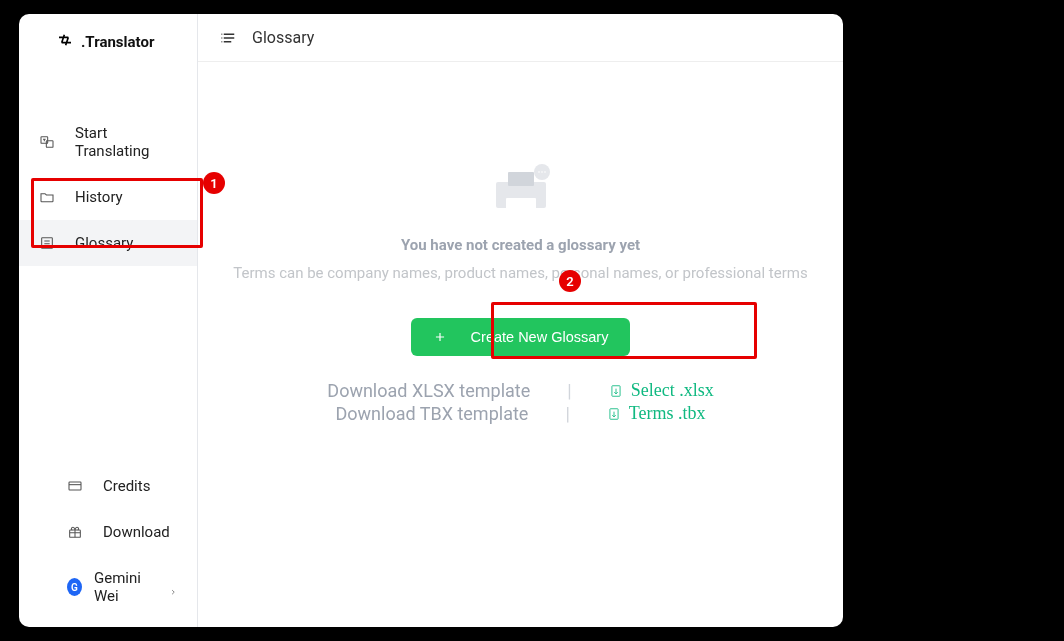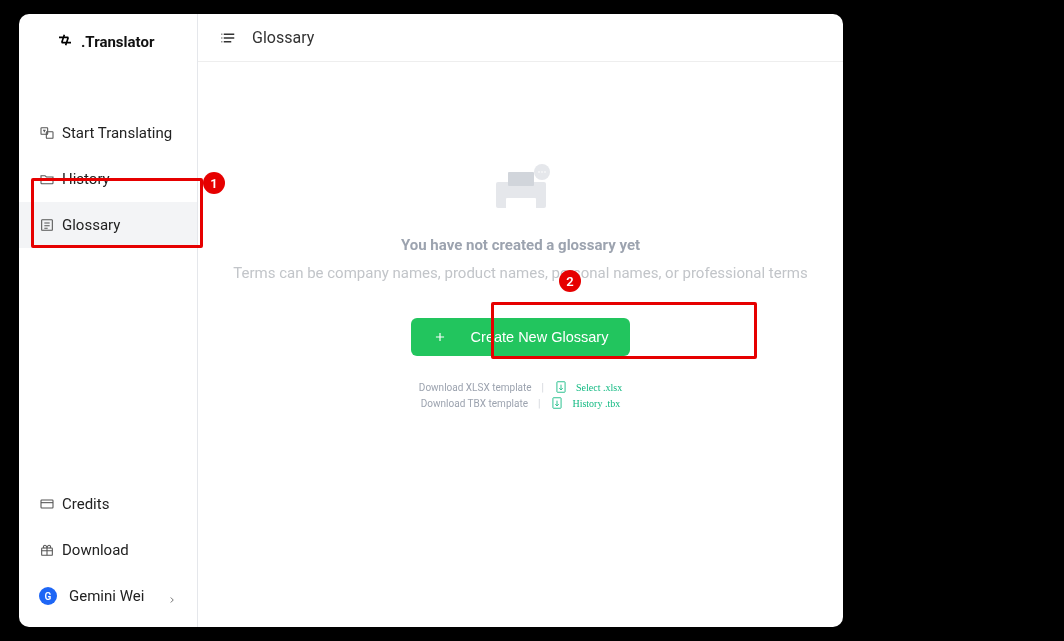--- a/index.html
+++ b/index.html
@@ -38,40 +38,41 @@
     color: #111;
   }
   .brand svg { width: 16px; height: 16px; }
   .nav {
     flex: 1;
     padding-top: 40px;
   }
   .nav-item {
     display: flex;
     align-items: center;
-    gap: 7px;
+    gap: 20px;
     padding: 14px 20px;
     font-size: 15px;
     color: #222;
     cursor: pointer;
   }
   .nav-item.active {
     background: #f3f4f6;
   }
   .nav-item .icon {
     width: 16px;
     height: 16px;
     display: inline-flex;
     align-items: center;
     justify-content: center;
     flex-shrink: 0;
   }
   .nav-item .icon svg { width: 16px; height: 16px; stroke: #555; }
   .bottom-nav {
     padding-bottom: 8px;
+    padding-left: 28px;
   }
   .user-row {
     display: flex;
     align-items: center;
     gap: 12px;
     padding: 14px 20px;
     font-size: 15px;
     color: #222;
     cursor: pointer;
   }
@@ -138,23 +139,23 @@
     border: none;
     border-radius: 6px;
     padding: 11px 22px;
     font-size: 14.5px;
     cursor: pointer;
   }
   .create-btn svg { width: 14px; height: 14px; stroke: #fff; }
   .download-row {
     display: flex;
     align-items: center;
-    gap: 10px;
+    gap: 37px;
     margin-top: 24px;
-    font-size: 10px;
+    font-size: 18px;
   }
   .download-label { color: #9ca3af; }
   .divider-v { color: #d1d5db; }
   .select-link {
     color: #10b981;
     display: inline-flex;
     align-items: center;
     gap: 8px;
     cursor: pointer;
     font-weight: 500;
@@ -303,21 +304,21 @@
         </a>
       </div>
       <div class="download-row" style="margin-top:2px">
         <span class="download-label">Download TBX template</span>
         <span class="divider-v">|</span>
         <a class="select-link">
           <svg viewBox="0 0 24 24">
               <rect x="5" y="3" width="14" height="18" rx="1"></rect>
               <path d="M9 14l3 3 3-3M12 8v9"></path>
             </svg>
-          <span>History .tbx</span>
+          <span>Terms .tbx</span>
         </a>
       </div>
     </div>
   </main>
 </div>
 
 <div class="anno" style="left:31px; top:178px; width:172px; height:70px;"></div>
 <div class="anno-badge" style="left:203px; top:172px;">1</div>
 
 <div class="anno" style="left:491px; top:302px; width:266px; height:57px;"></div>

